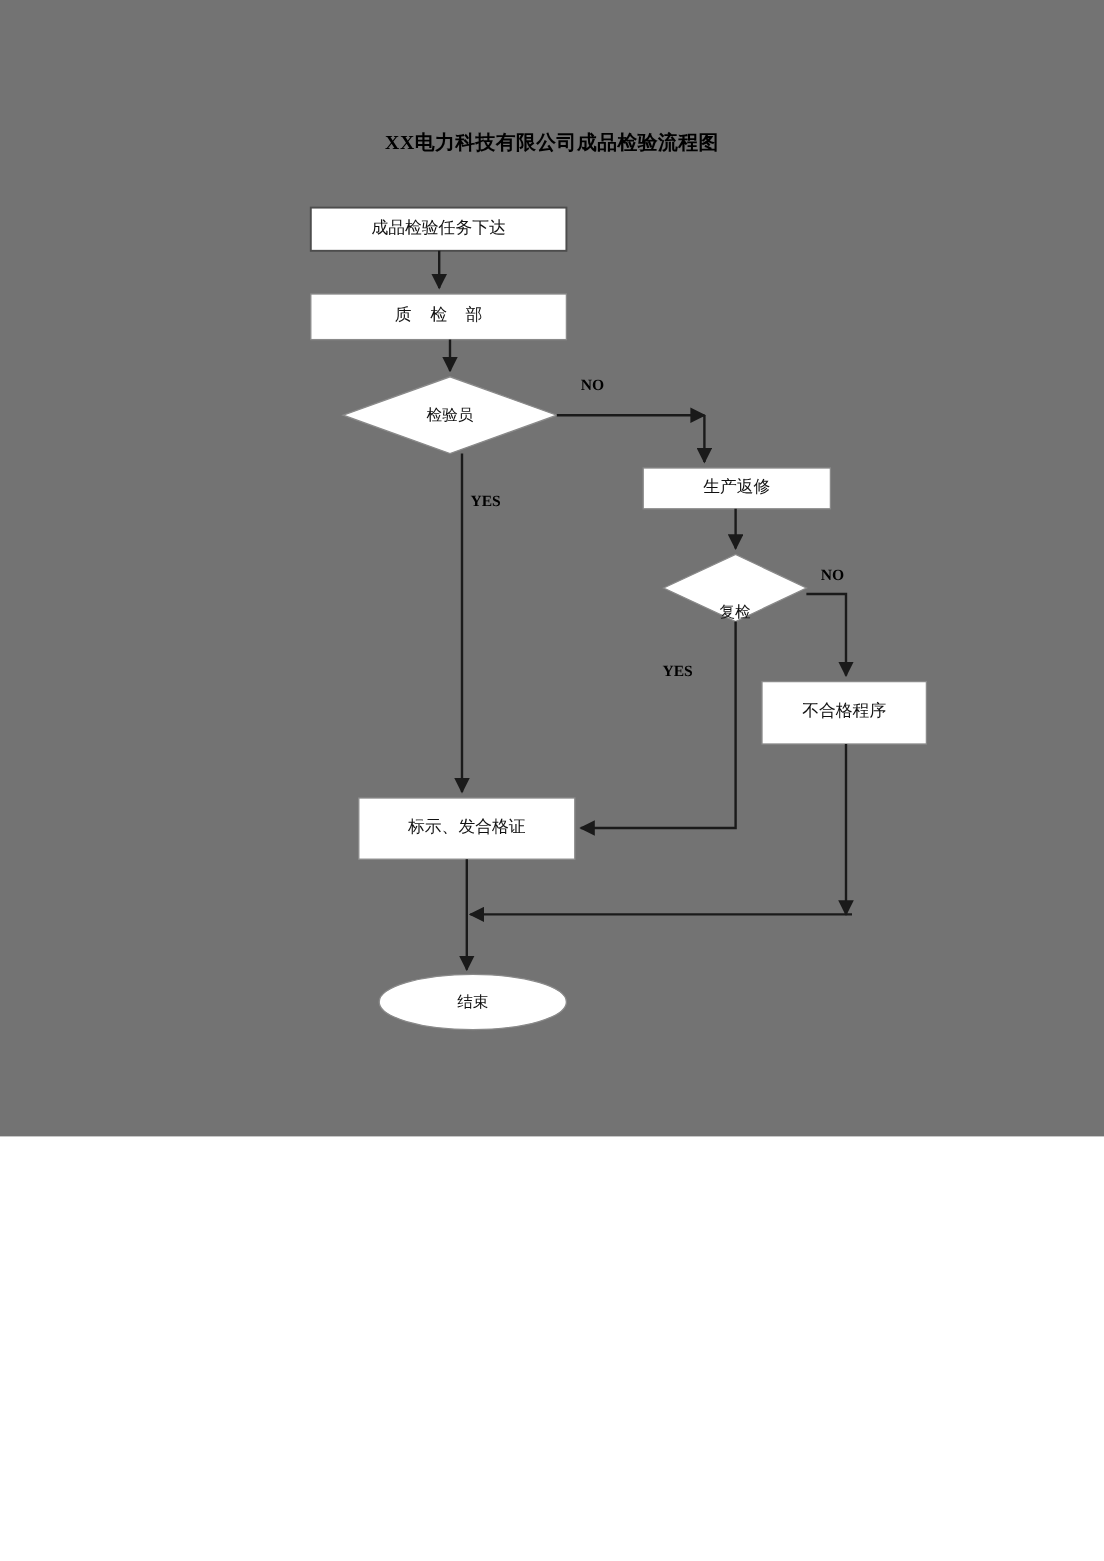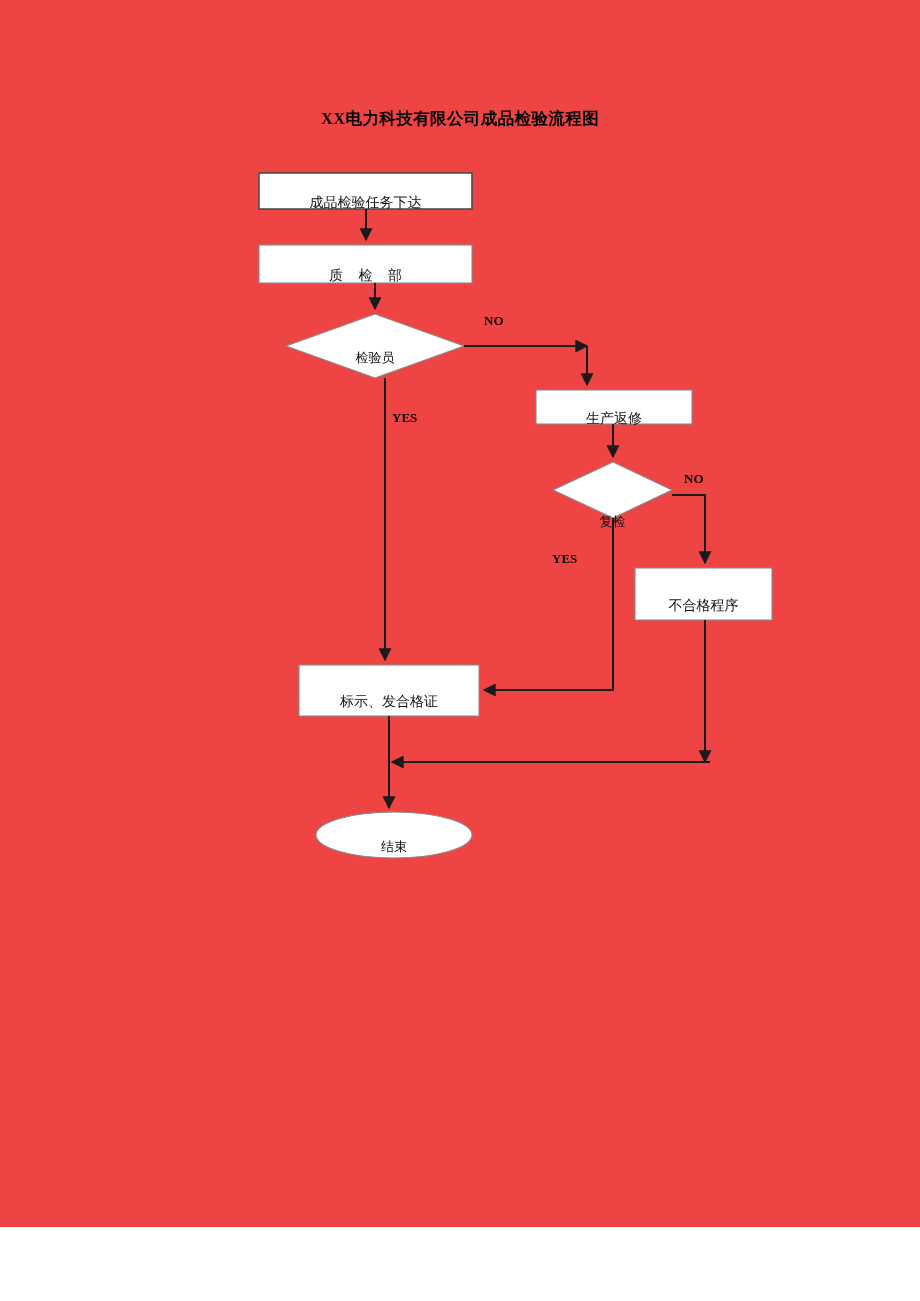--- a/index.html
+++ b/index.html
@@ -13,22 +13,22 @@
     height: 1301px;
     position: relative;
     overflow: hidden;
     font-family: "Liberation Serif", "DejaVu Serif", serif;
     color: #000000;
   }
 
   #page {
     position: relative;
     width: 920px;
-    height: 1227px;
-    background: #ef4444;
+    height: 947px;
+    background: #737373;
   }
 
   
   .doc-title {
     position: absolute;
     left: 0;
     top: 108px;
     width: 920px;
     text-align: center;
     font-family: "Liberation Serif", "DejaVu Serif", serif;
@@ -54,21 +54,20 @@
     display: flex;
     align-items: center;
     justify-content: center;
     text-align: center;
     font-family: "Liberation Serif", "DejaVu Serif", serif;
     font-size: 14px;
     color: #111111;
     line-height: 1.15;
     white-space: nowrap;
     pointer-events: none;
-    margin-top: 12px;
   }
   .node-label.spaced {
     letter-spacing: 6px;
     text-indent: 6px;
   }
   .node-label.small {
     font-size: 13px;
   }
 
   .edge-label {

